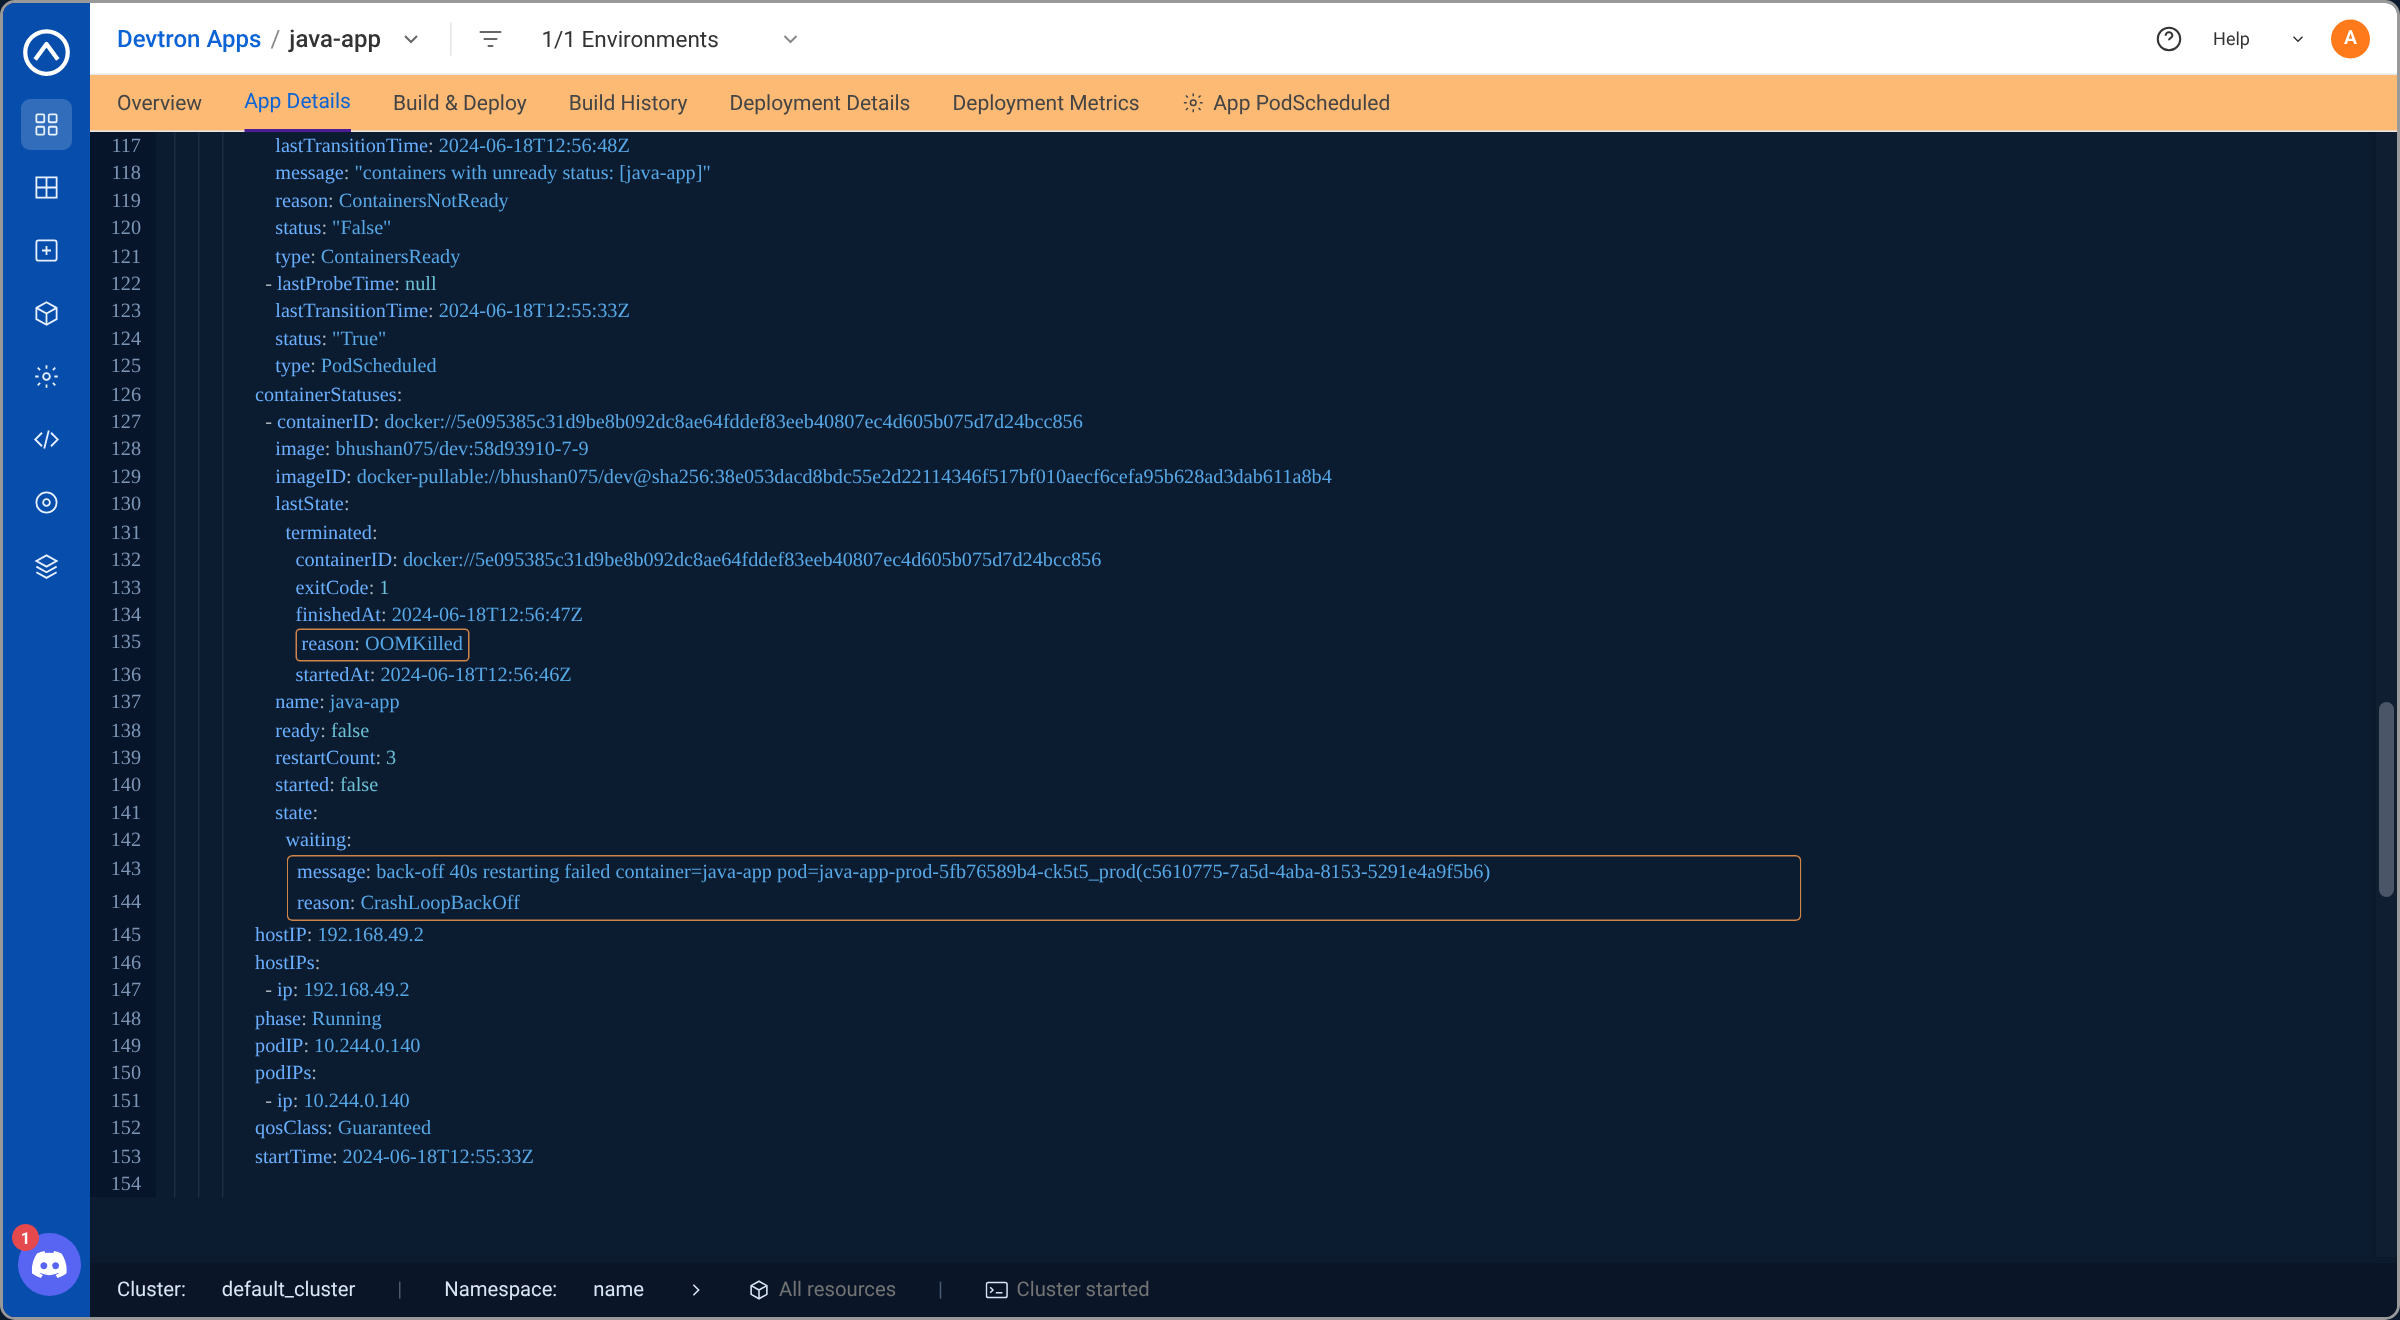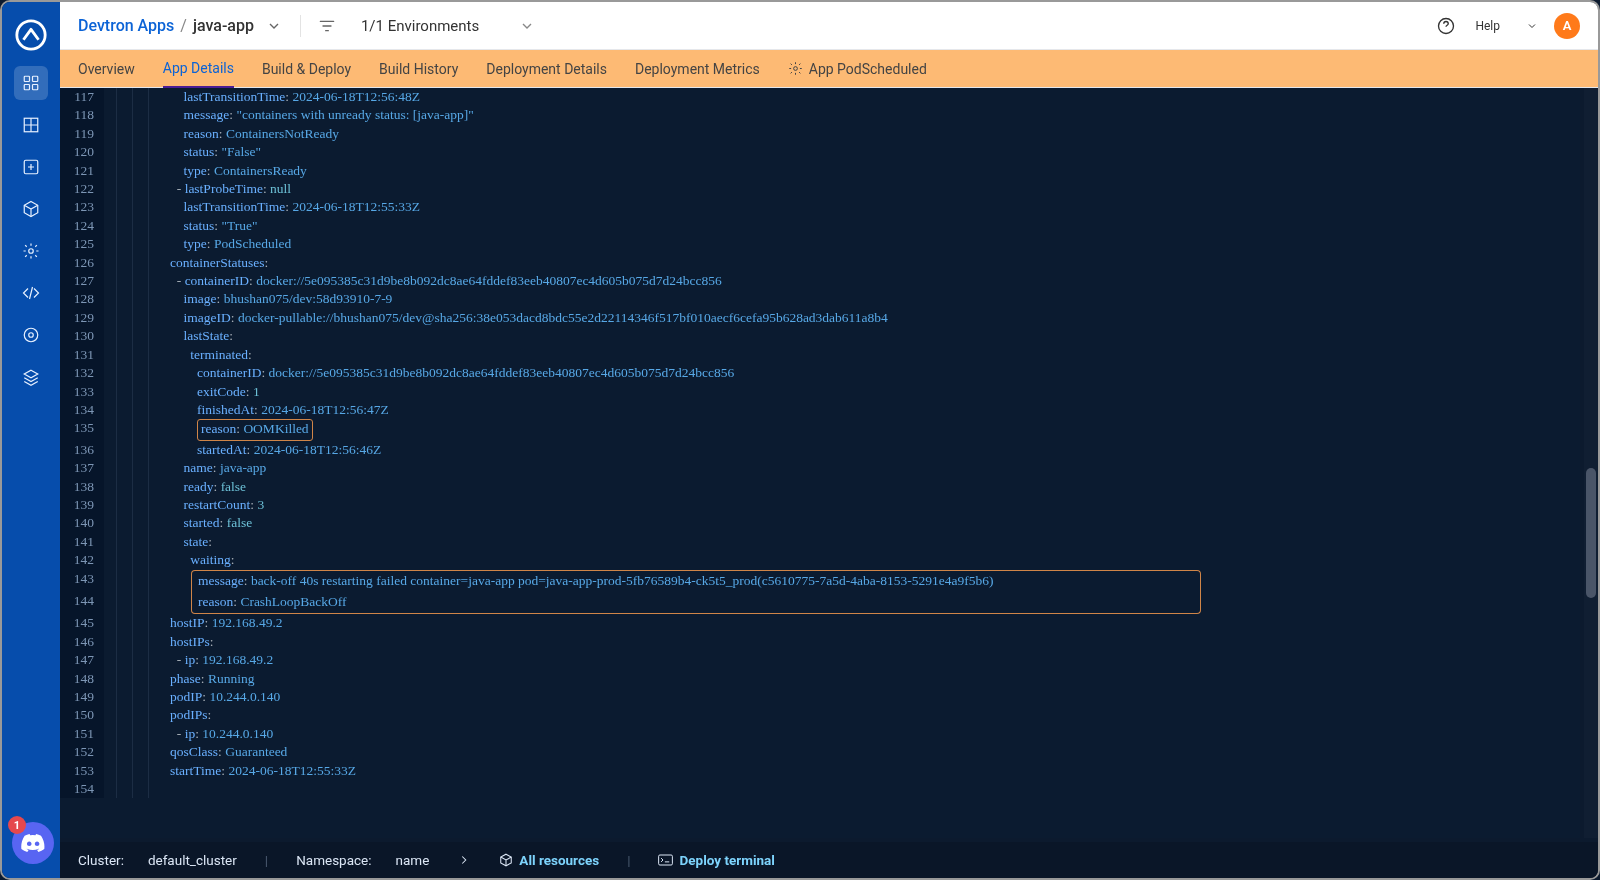--- a/index.html
+++ b/index.html
@@ -53,21 +53,21 @@
 .k{color:var(--k)} .v{color:var(--v)} .n{color:var(--n)} .d{color:var(--dash)}
 .hl{border:1.5px solid var(--hl);border-radius:3px;padding:0 3px 1px;display:inline-block}
 .hlbox{border:1.5px solid var(--hl);border-radius:4px;padding:1px 6px 2px;display:inline-block;margin-left:-6px}
 
 .vscroll{position:absolute;right:0;top:86px;bottom:40px;width:14px;background:rgba(255,255,255,.02)}
 .vscroll .thumb{position:absolute;right:2px;width:10px;top:380px;height:130px;background:#4a5568;border-radius:5px}
 
 .status{position:absolute;left:58px;right:0;bottom:0;height:36px;background:#0a1628;color:#dbe6f5;display:flex;align-items:center;padding:0 18px;font-size:13.5px;gap:24px}
 .status .sdiv{color:#4a5a70;margin:0 4px}
 .status .chip{display:flex;align-items:center;gap:6px;cursor:pointer}
-.status .chip.bold{font-weight:700;color:#7dd3fc}
+.status .chip.bold{font-weight:400;color:#737373}
 .status svg{width:14px;height:14px;stroke:#dbe6f5;fill:none;stroke-width:1.8}
 .status .term{width:15px;height:12px;fill:#dbe6f5;stroke:none}
 </style>
 </head>
 <body>
 
 <div class="sidebar">
   <div class="logo">
     <svg viewBox="0 0 36 36">
         <circle cx="18" cy="18" r="15" fill="none" stroke="#fff" stroke-width="3"></circle>
@@ -217,15 +217,15 @@
         <path d="M3 7l9 5 9-5M12 12v10"></path>
       </svg>
     <span>All resources</span>
   </div>
   <span class="sdiv">|</span>
   <div class="chip bold">
     <svg class="term" viewBox="0 0 24 18">
         <rect x="1" y="1" width="22" height="16" rx="2" fill="none" stroke="#dbe6f5" stroke-width="1.6"></rect>
         <path d="M5 6l3 3-3 3M11 12h7" stroke="#dbe6f5" stroke-width="1.6" fill="none"></path>
       </svg>
-    <span>Deploy terminal</span>
+    <span>Cluster started</span>
   </div>
 </div>
 
 </body></html>

